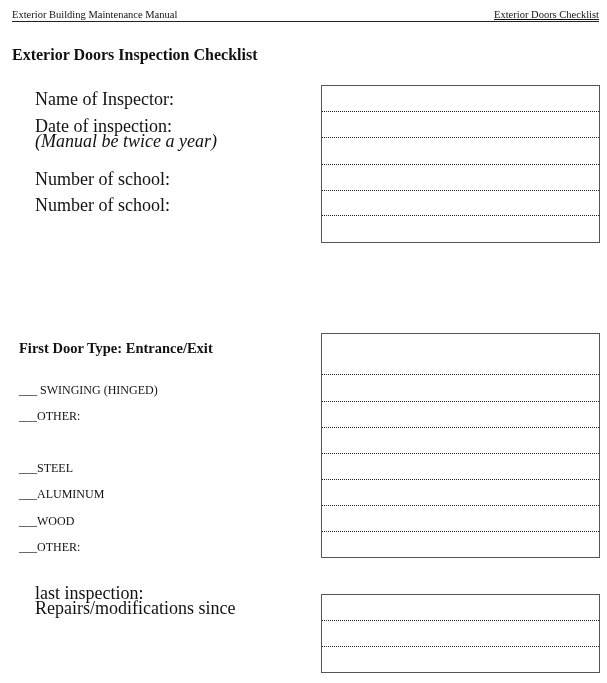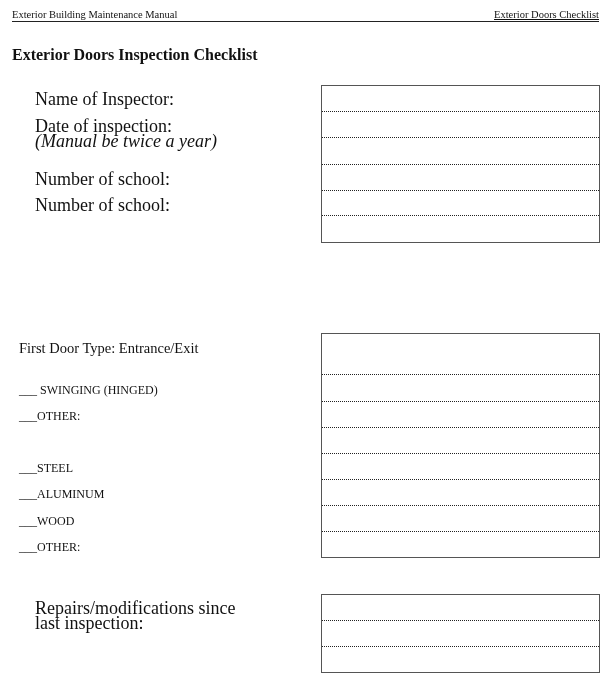--- a/index.html
+++ b/index.html
@@ -6,21 +6,21 @@
   body { width: 607px; height: 683px; position: relative; overflow: hidden;
          font-family: "Liberation Serif", "DejaVu Serif", serif; color: #111; }
   .abs { position: absolute; }
   .hdr { top: 9px; font-size: 10.5px; line-height: 12px; }
   .hdr-left { left: 12px; }
   .hdr-right { right: 8px; text-decoration: underline; }
   .hdr-rule { left: 12px; right: 8px; top: 21px; height: 0; border-top: 1px solid #222; }
   .title { left: 12px; top: 46px; font-weight: bold; font-size: 16px; }
   .lbl { font-size: 18px; line-height: 16px; margin-left: 16px; }
   .ital { font-style: italic; }
-  .sec { font-weight: normal; font-size: 14.5px; }
+  .sec { font-weight: bold; font-size: 14.5px; }
   .opt { font-size: 12px; line-height: 14px; text-align: center; }
   .box { border: 1px solid #555; box-sizing: border-box; }
   .dl { position: absolute; left: 0; right: 0; height: 0; border-top: 1.5px dotted #222; }
 </style>
 </head>
 <body>
 
 <div class="abs hdr hdr-left">Exterior Building Maintenance Manual</div>
 <div class="abs hdr hdr-right">Exterior Doors Checklist</div>
 <div class="abs hdr-rule"></div>
@@ -53,18 +53,18 @@
   <div class="dl" style="top:40px;"></div>
   <div class="dl" style="top:67px;"></div>
   <div class="dl" style="top:93px;"></div>
   <div class="dl" style="top:119px;"></div>
   <div class="dl" style="top:145px;"></div>
   <div class="dl" style="top:171px;"></div>
   <div class="dl" style="top:197px;"></div>
 </div>
 
 <div class="abs lbl" style="left:19px; top:600px;">Repairs/modifications since</div>
-<div class="abs lbl" style="left:19px; top:615px;">last inspection:</div>
+<div class="abs lbl" style="left:19px; top:585px;">last inspection:</div>
 
 <div class="abs box" style="left:321px; top:594px; width:279px; height:79px;">
   <div class="dl" style="top:25px;"></div>
   <div class="dl" style="top:51px;"></div>
 </div>
 
 </body></html>

